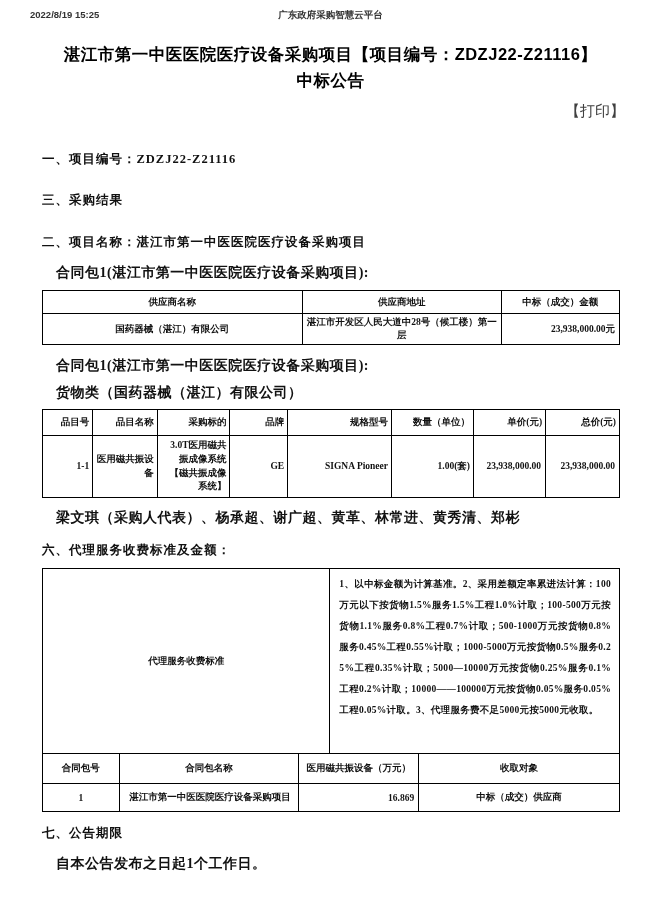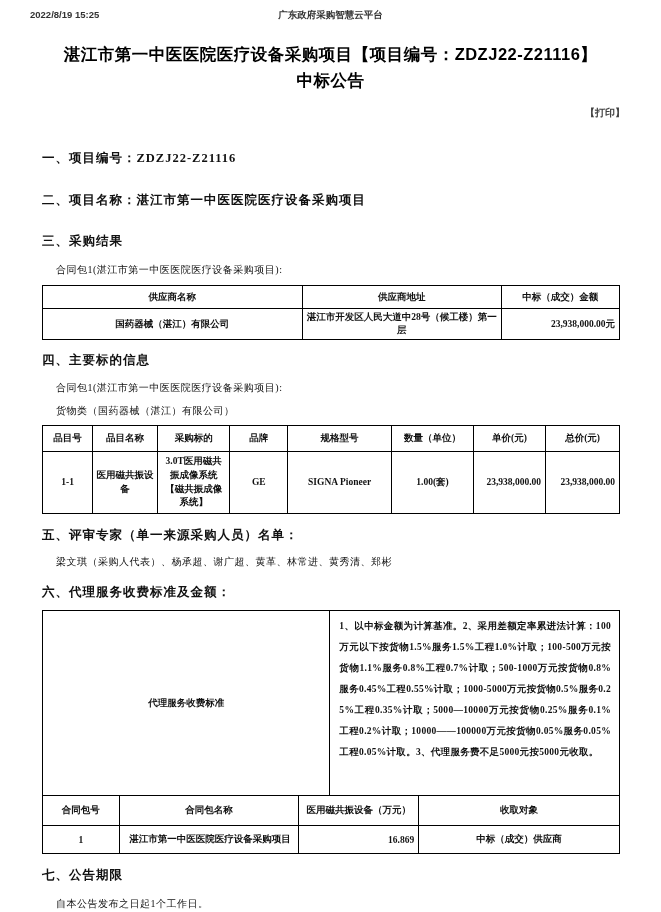--- a/index.html
+++ b/index.html
@@ -30,33 +30,33 @@
     font-size:16.5px; line-height:1.55; font-weight:bold;
     color:#000;
     font-family:"Liberation Sans","DejaVu Sans",sans-serif;
     letter-spacing:0.5px;
   }
   .print-row {
     margin:9px 36px 0 0;
     text-align:right;
   }
   .print-link {
-    font-size:10px; color:#404040; font-weight:bold;
+    font-size:15px; color:#404040; font-weight:normal;
     cursor:pointer; text-decoration:none;
     font-family:"Liberation Sans","DejaVu Sans",sans-serif;
   }
   .content { margin:0 41px 0 42px; }
   .sec-heading {
     font-size:12.5px; font-weight:bold; color:#111;
     letter-spacing:1px;
   }
   .h1x { margin-top:30px; }
   .indent-line {
     padding-left:14px;
-    font-size:10px; font-weight:normal; color:#111;
+    font-size:14px; font-weight:bold; color:#111;
     letter-spacing:0.5px;
   }
   table {
     width:100%;
     border-collapse:collapse;
     table-layout:fixed;
   }
   td, th {
     border:1px solid #000;
     font-size:9.5px;
@@ -72,21 +72,21 @@
   .t-result .c1{ width:45%; } .t-result .c2{ width:34.5%; } .t-result .c3{ width:20.5%; }
   .t-result tr { height:23px; }
   .cell-right { text-align:right; padding-right:4px; }
   
   .t-items { margin-top:7px; }
   .t-items .ic1{width:8.7%;} .t-items .ic2{width:11.2%;} .t-items .ic3{width:12.6%;}
   .t-items .ic4{width:10%;} .t-items .ic5{width:18%;} .t-items .ic6{width:14.2%;}
   .t-items .ic7{width:12.5%;} .t-items .ic8{width:12.8%;}
   .t-items .hd-row { height:26px; }
   .t-items .data-row { height:62px; }
-  .t-items td { line-height:1.45; word-break:break-all; }
+  .t-items td { line-height:1.45; word-break:break-all;text-align:right; }
   
   .t-fee-top { margin-top:9px; }
   .t-fee-top .fc1 { width:49.8%; }
   .t-fee-top .fc2 { width:50.2%; }
   .fee-text {
     text-align:justify;
     padding:5px 8px 0 9px;
     line-height:21px;
     word-break:break-all;
     vertical-align:top;
@@ -114,41 +114,40 @@
   <h1 class="doc-title">湛江市第一中医医院医疗设备采购项目【项目编号：ZDZJ22-Z21116】中标公告</h1>
 
   <div class="print-row">
     <a class="print-link">【打印】</a>
   </div>
 
   <div class="content">
 
     <div class="sec-heading h1x" style="">一、项目编号：ZDZJ22-Z21116</div>
 
+    <div class="sec-heading" style="margin-top:24px;">三、采购结果</div>
+
     <div class="sec-heading" style="margin-top:25px;">二、项目名称：湛江市第一中医医院医疗设备采购项目</div>
-
-    <div class="sec-heading" style="margin-top:24px;">三、采购结果</div>
     <div class="indent-line" style="margin-top:13px;">合同包1(湛江市第一中医医院医疗设备采购项目):</div>
 
     <table class="t-result">
       <tbody>
           <tr>
         <td class="c1">供应商名称</td>
         <td class="c2">供应商地址</td>
         <td class="c3">中标（成交）金额</td>
       </tr>
       <tr>
         <td>国药器械（湛江）有限公司</td>
         <td>湛江市开发区人民大道中28号（候工楼）第一层</td>
         <td class="cell-right">23,938,000.00元</td>
       </tr>
     </tbody>
       </table>
 
-    <div class="sec-heading" style="margin-top:12px;">四、主要标的信息</div>
     <div class="indent-line" style="margin-top:12px;">合同包1(湛江市第一中医医院医疗设备采购项目):</div>
     <div class="indent-line" style="margin-top:9px;">货物类（国药器械（湛江）有限公司）</div>
 
     <table class="t-items">
       <tbody>
           <tr class="hd-row">
         <td class="ic1">品目号</td>
         <td class="ic2">品目名称</td>
         <td class="ic3">采购标的</td>
         <td class="ic4">品牌</td>
@@ -163,21 +162,20 @@
         <td>3.0T医用磁共振成像系统【磁共振成像系统】</td>
         <td>GE</td>
         <td>SIGNA Pioneer</td>
         <td>1.00(套)</td>
         <td class="cell-right">23,938,000.00</td>
         <td class="cell-right">23,938,000.00</td>
       </tr>
     </tbody>
       </table>
 
-    <div class="sec-heading" style="margin-top:13px;">五、评审专家（单一来源采购人员）名单：</div>
     <div class="indent-line" style="margin-top:11px;">梁文琪（采购人代表）、杨承超、谢广超、黄革、林常进、黄秀清、郑彬</div>
 
     <div class="sec-heading" style="margin-top:15px;">六、代理服务收费标准及金额：</div>
 
     <table class="t-fee-top">
       <tbody>
           <tr class="fee-row">
         <td class="fc1">代理服务收费标准</td>
         <td class="fc2 fee-text">1、以中标金额为计算基准。2、采用差额定率累进法计算：100万元以下按货物1.5%服务1.5%工程1.0%计取；100-500万元按货物1.1%服务0.8%工程0.7%计取；500-1000万元按货物0.8%服务0.45%工程0.55%计取；1000-5000万元按货物0.5%服务0.25%工程0.35%计取；5000—10000万元按货物0.25%服务0.1%工程0.2%计取；10000——100000万元按货物0.05%服务0.05%工程0.05%计取。3、代理服务费不足5000元按5000元收取。</td>
       </tr>

